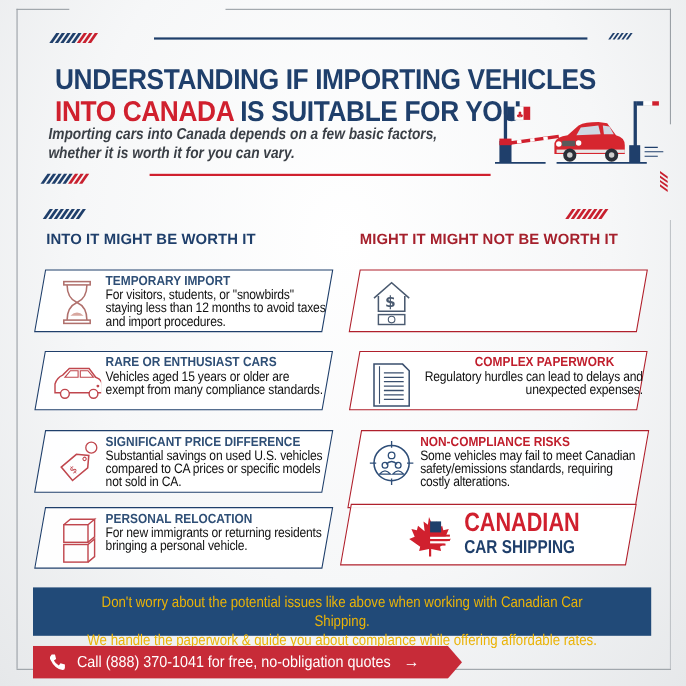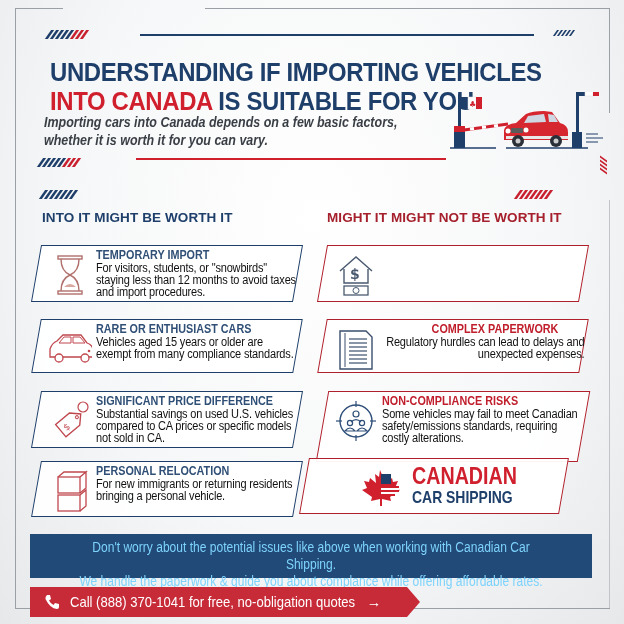--- a/index.html
+++ b/index.html
@@ -17,26 +17,26 @@
   .subtitle { position: absolute; left: 44px; top: 113px; font-size: 14.5px; line-height: 18px; color: #3a3f46; font-style: italic; font-weight: bold; transform: scaleX(0.86); transform-origin: left; width: 440px; }
   .section-head { position: absolute; font-weight: bold; font-size: 13.5px; letter-spacing: 0.1px; }
   .card { position: absolute; width: 262px; }
   .card .shape { position: absolute; inset: 0; border: 1.6px solid #1f3f6b; transform: skewX(-10deg); background: rgba(255,255,255,0.92); }
   .card.neg .shape { border-color: #b0202c; }
   .card .icon { position: absolute; left: 14px; top: 8px; width: 40px; height: 44px; }
   .card .txt { position: absolute; left: 60px; top: 4px; right: 6px; }
   .card .ttl { font-weight: bold; font-size: 12px; line-height: 13px; color: #2f4f76; transform: scaleX(0.9); transform-origin: left; white-space: nowrap; }
   .card.neg .ttl { color: #c01e2c; }
   .card .desc { font-size: 12.5px; line-height: 12px; color: #111; transform: scaleX(0.88); transform-origin: left; width: 230px; letter-spacing: -0.2px; }
-  .logo-card { position: absolute; left: 304px; top: 458px; width: 260px; height: 56px; }
+  .logo-card { position: absolute; left: 314px; top: 458px; width: 260px; height: 56px; }
   .logo-card .shape { position: absolute; inset: 0; border: 1.6px solid #b0202c; transform: skewX(-10deg); background: rgba(255,255,255,0.95); }
   .logo-text { position: absolute; left: 108px; top: 8px; font-weight: bold; line-height: 20px; transform: scaleX(0.82); transform-origin: left; }
   .logo-text .l1 { color: #d0202e; font-size: 24px; display: block; }
   .logo-text .l2 { color: #1f3f6b; font-size: 17px; display: block; margin-top: 2px; }
-  .banner { position: absolute; left: 30px; top: 534px; width: 562px; height: 44px; background: #214a78; color: #7dd3fc; text-align: center; font-size: 14px; line-height: 17px; padding-top: 5px; }
+  .banner { position: absolute; left: 30px; top: 534px; width: 562px; height: 44px; background: #214a78; color: #eab308; text-align: center; font-size: 14px; line-height: 17px; padding-top: 5px; }
   .banner span { display: block; transform: scaleX(0.86); }
   .cta { position: absolute; left: 30px; top: 587px; width: 390px; height: 30px; background: #c72b38; color: #fff; clip-path: polygon(0 0, 377px 0, 390px 15px, 377px 30px, 0 30px); font-size: 14.5px; display: flex; align-items: center; padding-left: 14px; }
   .cta .phone { width: 16px; height: 16px; margin-right: 10px; }
   .cta .label { transform: scaleX(0.9); transform-origin: left; white-space: nowrap; }
   .cta .arrow { margin-left: -20px; font-weight: bold; }
 </style>
 </head>
 <body>
 
 <div class="canvas">

